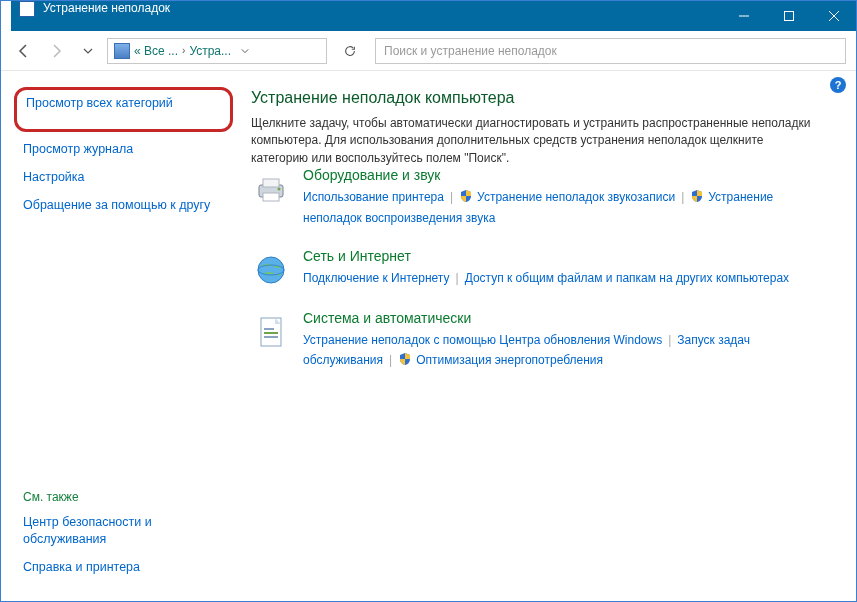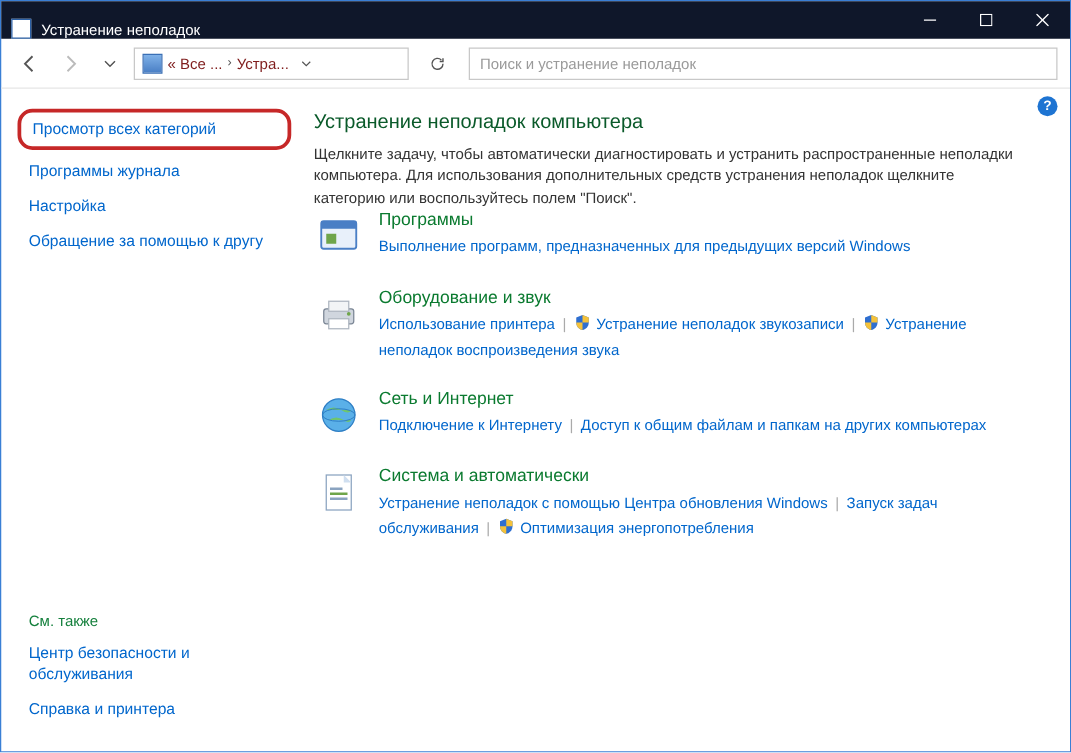--- a/index.html
+++ b/index.html
@@ -1,32 +1,32 @@
 <!DOCTYPE html>
 <html><head>
 <meta charset="utf-8">
 <style>
   * { box-sizing: border-box; margin: 0; padding: 0; }
   body { font-family: "Segoe UI", Tahoma, sans-serif; font-size: 12px; background: #fff; }
   .window { width: 857px; height: 602px; border: 1px solid #3a7fd5; display: flex; flex-direction: column; background: #fff; }
 
   
-  .titlebar { height: 30px; background: #0f172a; color: #fff; display: flex; align-items: flex-end; padding-left: 8px; }
+  .titlebar { height: 30px; background: #0369a1; color: #fff; display: flex; align-items: flex-start; padding-left: 8px; margin-left: 10px; }
   .titlebar .app-icon { width: 16px; height: 16px; background: #fff; margin-right: 8px; border: 1px solid #2a5fa5; display:inline-block; }
   .titlebar .title { flex: 1; font-size: 12px; }
   .titlebar .win-btn { width: 45px; height: 30px; display: flex; align-items: center; justify-content: center; color: #fff; }
   .titlebar .win-btn svg { width: 10px; height: 10px; }
 
   
   .addr-row { height: 40px; display: flex; align-items: center; padding: 6px 10px; gap: 6px; border-bottom: 1px solid #e6e6e6; }
   .nav-btn { width: 26px; height: 26px; display: flex; align-items: center; justify-content: center; color: #555; }
   .nav-btn.disabled { color: #bbb; }
   .addr-box { display: flex; align-items: center; border: 1px solid #c8c8c8; height: 26px; width: 220px; padding: 0 6px; gap: 4px; }
   .addr-box .cp-icon { width:16px; height:16px; background: linear-gradient(#7fb1e8,#4a7fc5); border:1px solid #3a6fb5; }
-  .addr-box .crumb { color: #7f1d1d; font-size: 12px; white-space: nowrap; overflow:hidden; text-overflow:ellipsis; }
+  .addr-box .crumb { color: #0f766e; font-size: 12px; white-space: nowrap; overflow:hidden; text-overflow:ellipsis; }
   .addr-box .chev { color:#555; font-size:10px; }
   .addr-drop { width:20px; text-align:center; color:#555; }
   .refresh-btn { width:26px; height:26px; display:flex; align-items:center; justify-content:center; color:#555; border:1px solid transparent; margin-left:4px; }
   .search-box { flex:1; height:26px; border:1px solid #c8c8c8; display:flex; align-items:center; padding:0 8px; color:#888; margin-left:6px; }
   .search-box input { border:none; outline:none; width:100%; font-size:12px; color:#555; }
   .search-box input::placeholder { color:#9a9a9a; }
 
   
   .content { flex:1; display:flex; overflow:hidden; position:relative; }
   .help-icon { position:absolute; top:6px; right:10px; width:16px; height:16px; border-radius:50%; background:#1e74d2; color:#fff; font-size:11px; font-weight:bold; display:flex; align-items:center; justify-content:center; }
@@ -114,51 +114,38 @@
     <div class="search-box">
       <input type="text" placeholder="Поиск и устранение неполадок" style="">
     </div>
   </div>
 
   <div class="content">
     <div class="help-icon">?</div>
 
     <div class="sidebar">
       <div class="highlighted">
-        <div class="side-link" style="margin-bottom:0">Просмотр всех категорий</div>
+        <div class="side-link" style="margin-bottom:12px">Просмотр всех категорий</div>
       </div>
-      <div class="side-link">Программы журнала</div>
+      <div class="side-link">Просмотр журнала</div>
       <div class="side-link">Настройка</div>
       <div class="side-link">Обращение за помощью к другу</div>
 
       <div class="side-spacer"></div>
 
       <div class="see-also-header">См. также</div>
       <div class="side-link">Центр безопасности и обслуживания</div>
       <div class="side-link">Справка и принтера</div>
     </div>
 
     <div class="main">
       <h1>Устранение неполадок компьютера</h1>
       <div class="desc">Щелкните задачу, чтобы автоматически диагностировать и устранить распространенные неполадки компьютера. Для использования дополнительных средств устранения неполадок щелкните категорию или воспользуйтесь полем "Поиск".</div>
 
       <div id="cats">
-          <div class="cat">
-            <div class="cat-icon">
-              <svg viewBox="0 0 36 36">
-                <rect x="4" y="6" width="28" height="22" rx="2" fill="#e8f0fa" stroke="#4a7fc5" stroke-width="1.5"></rect>
-                <rect x="4" y="6" width="28" height="6" fill="#4a7fc5"></rect>
-                <rect x="8" y="16" width="8" height="8" fill="#6fa54a"></rect>
-              </svg>
-            </div>
-            <div class="cat-body">
-              <div class="cat-title">Программы</div>
-              <div class="cat-sub"><span class="sublink">Выполнение программ, предназначенных для предыдущих версий Windows</span></div>
-            </div>
-          </div>
           <div class="cat">
             <div class="cat-icon">
               <svg viewBox="0 0 36 36">
                 <rect x="6" y="14" width="24" height="12" rx="2" fill="#d0d6de" stroke="#7a8594"></rect>
                 <rect x="10" y="8" width="16" height="8" fill="#f2f4f6" stroke="#aeb6c0"></rect>
                 <rect x="10" y="22" width="16" height="8" fill="#fff" stroke="#aeb6c0"></rect>
                 <circle cx="26" cy="18" r="1.5" fill="#6fa54a"></circle>
               </svg>
             </div>
             <div class="cat-body">

